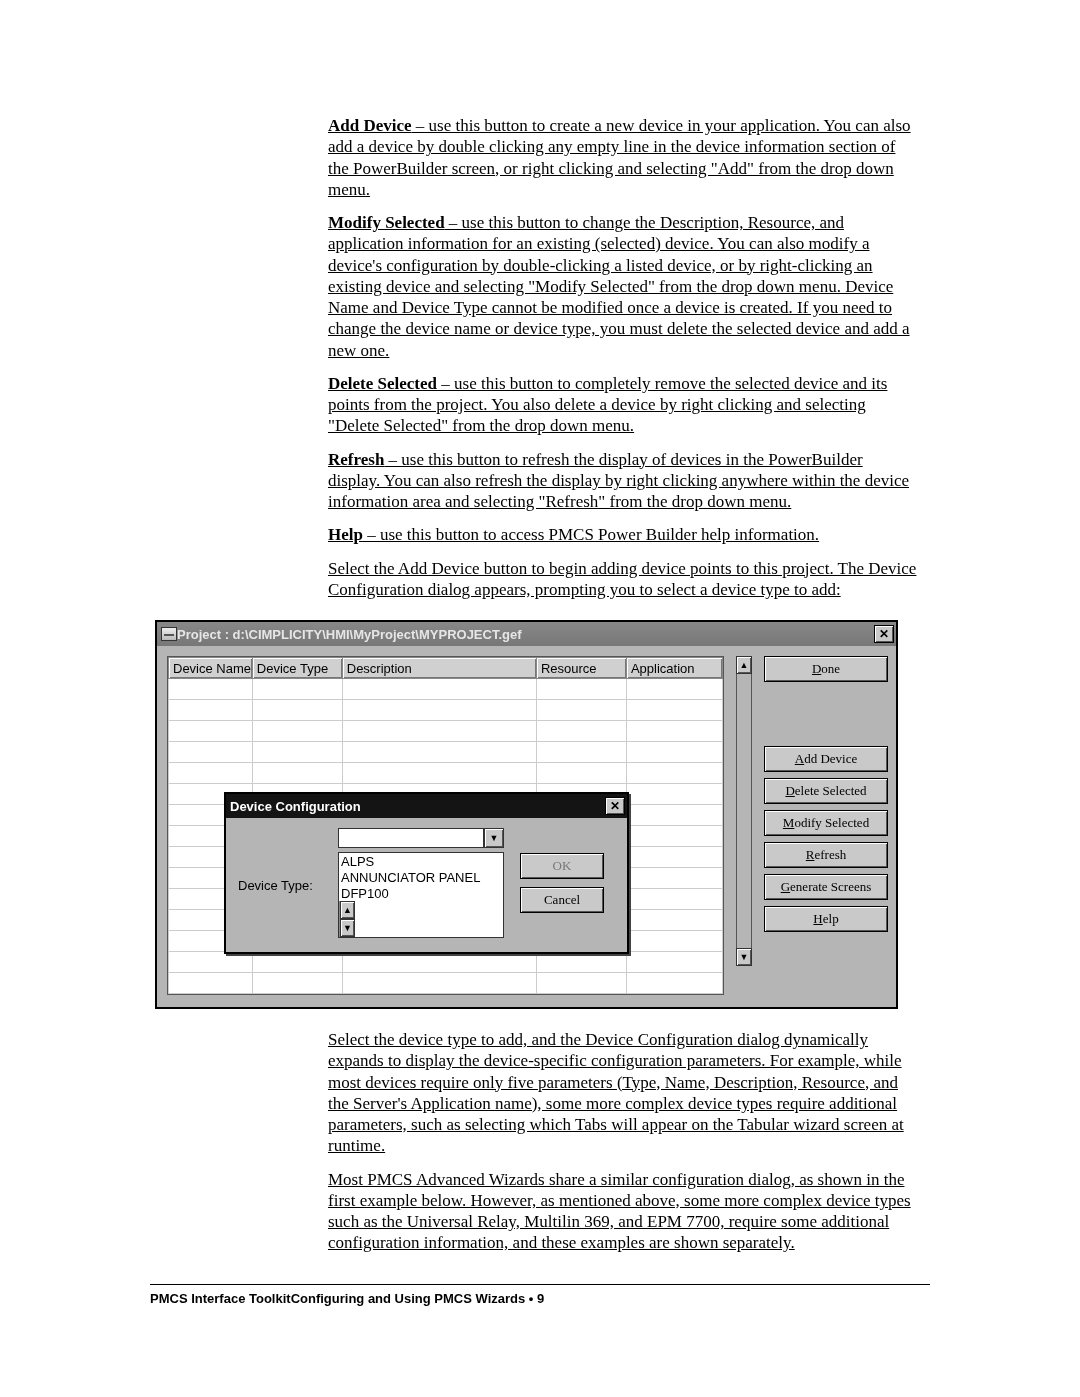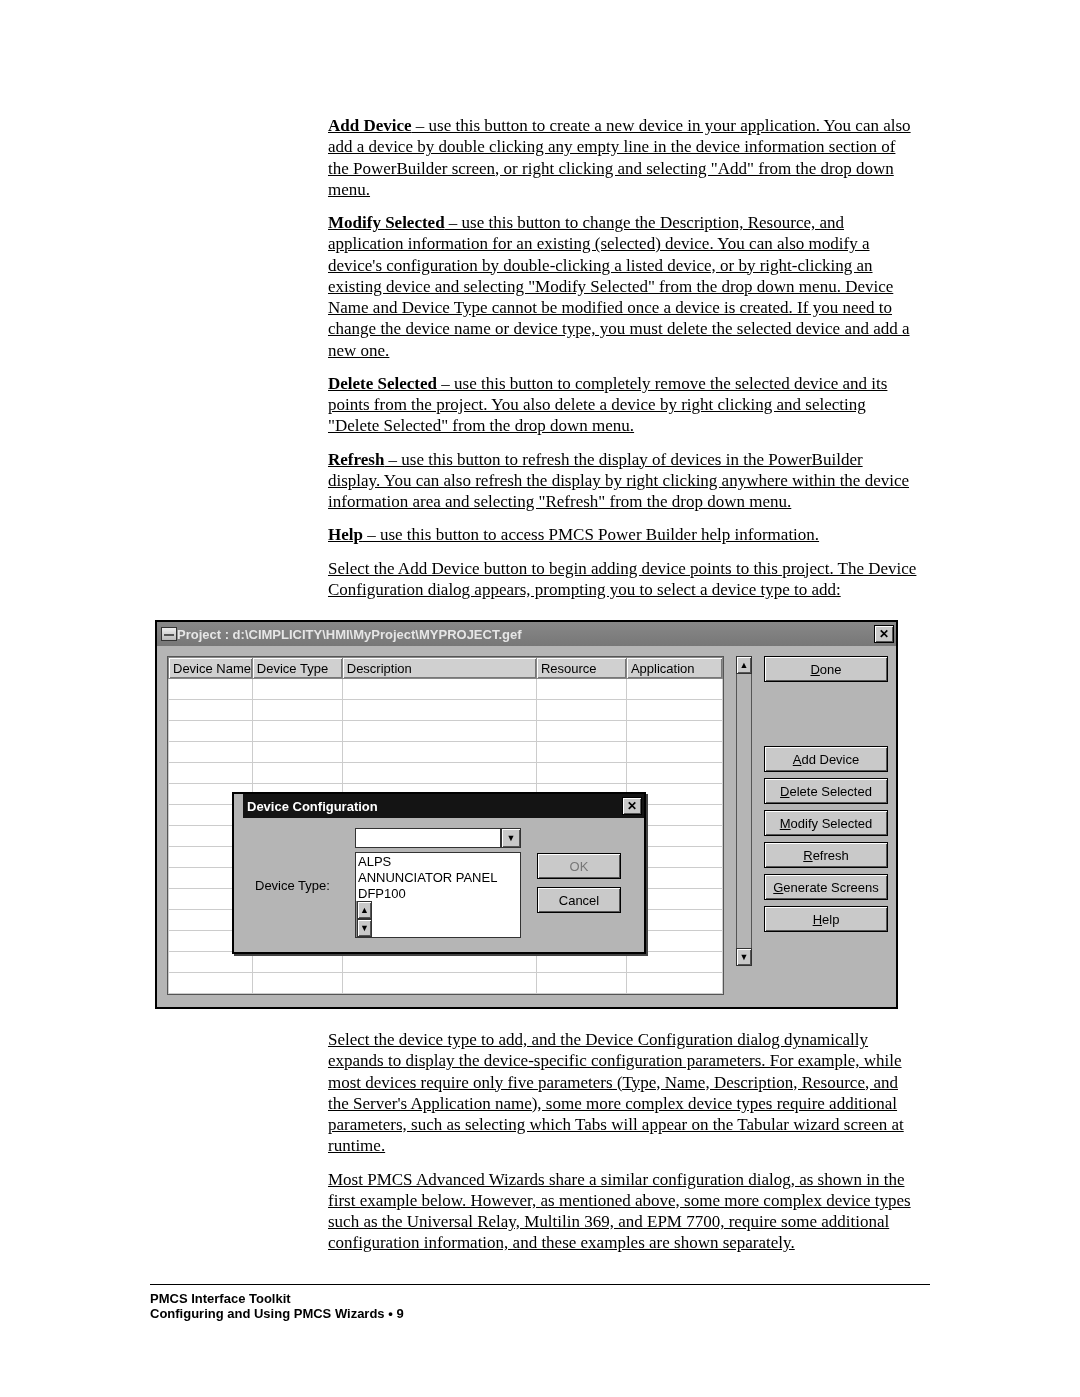--- a/index.html
+++ b/index.html
@@ -136,33 +136,33 @@
     height: 24px;
     background: #c9c9c9;
     border: 1px solid #000;
     box-shadow: inset 1px 1px 0 #fff, inset -1px -1px 0 #555;
     font-size: 13px;
     display: flex;
     align-items: center;
     justify-content: center;
     padding: 0 6px;
     white-space: nowrap;
+    font-family: Liberation Serif, serif;
   }
   .btn.disabled { color: #777; }
   .u { text-decoration: underline; }
   .spacer { height: 52px; }
   .dlg {
     position: absolute;
-    left: 64px;
+    left: 56px;
     top: 135px;
     width: 401px;
     background: #b5b5b5;
     border: 2px solid #000;
     box-shadow: 2px 2px 0 #444;
-    padding-left: 9px;
   }
   .dlg .titlebar {
     background: #141414;
   }
   .dlg .titlebar-text { color: #fff; }
   .dlg-body {
     padding: 10px 12px 14px 12px;
     display: flex;
     gap: 10px;
     align-items: center;
@@ -210,25 +210,24 @@
   .dlg-btns {
     display:flex;flex-direction:column;gap:8px;margin-left:6px;
   }
   .dlg-btns .btn{ width:70px; }
   .footer-rule {
     border: none;
     border-top: 1.5px solid #000;
     margin: 30px 0 6px 0;
   }
   .footer {
-    display:flex;justify-content:space-between;
+    display:flex;
     font-family: Arial, Helvetica, sans-serif;
     font-size: 13px;
     font-weight: bold;
-    flex-direction: column;
   }
   .footer .sep { font-family: Arial; }
 </style>
 </head>
 <body>
 
 <div class="page">
 
   <div class="body-text">
     <p><span class="bold">Add Device</span><span> – use this button to create a new device in your application. You can also add a device by double clicking any empty line in the device information section of the PowerBuilder screen, or right clicking and selecting "Add" from the drop down menu.</span></p>

